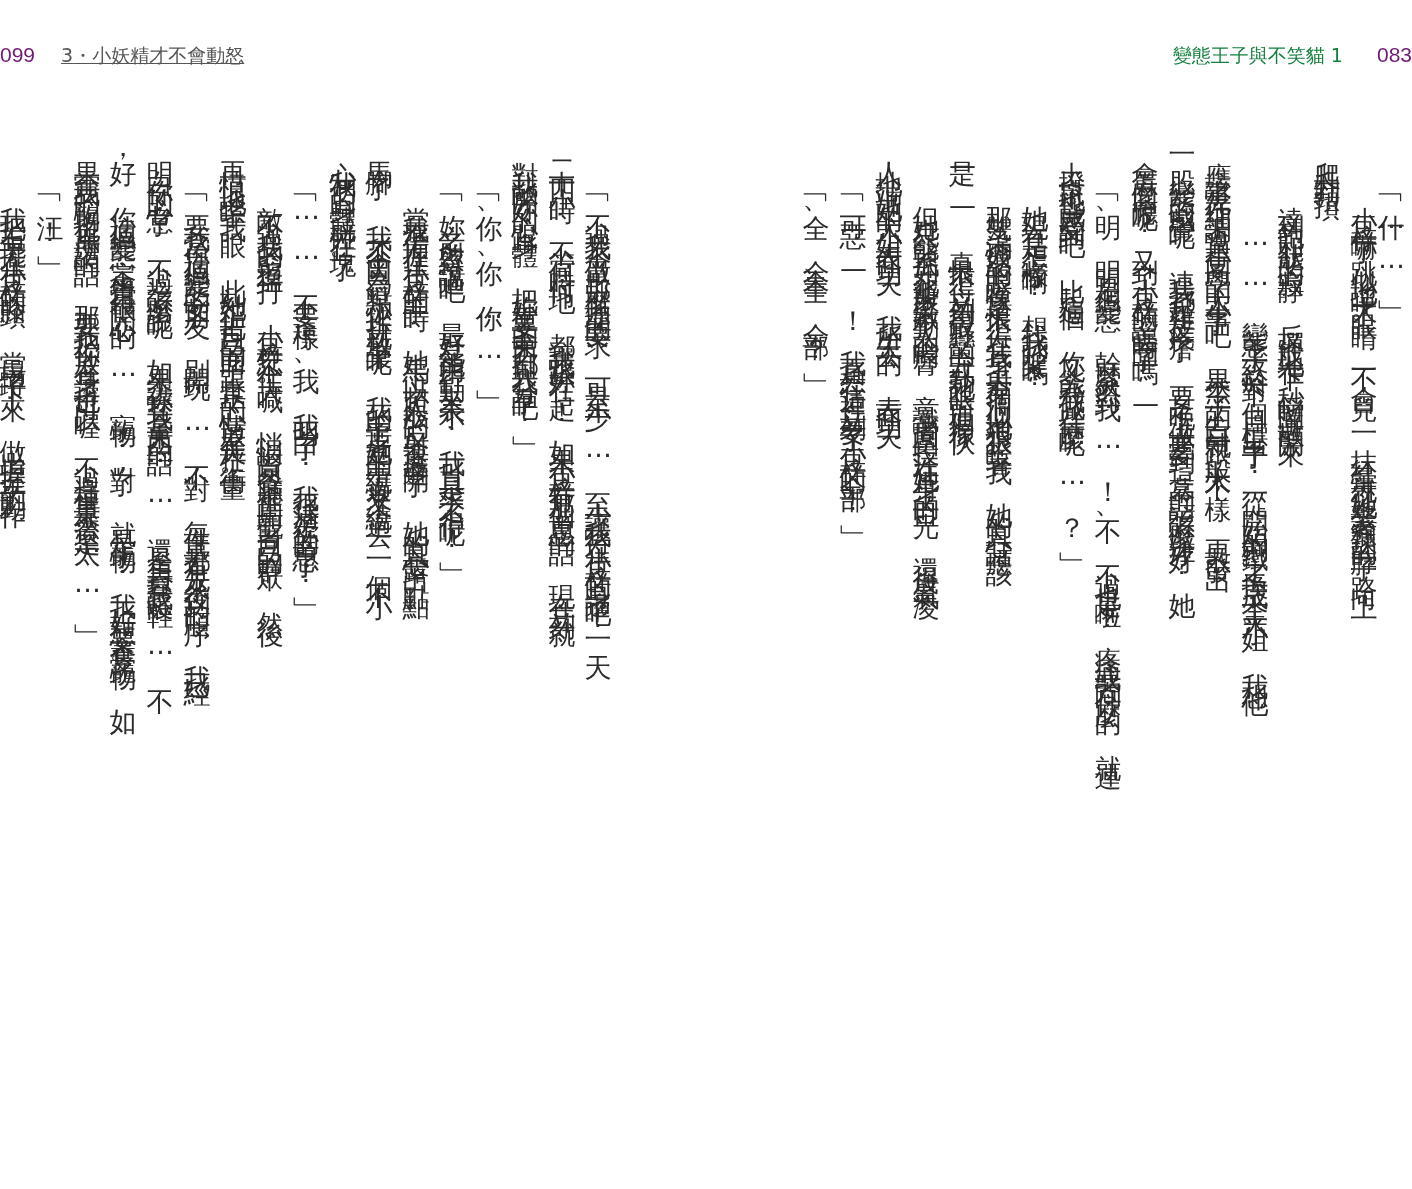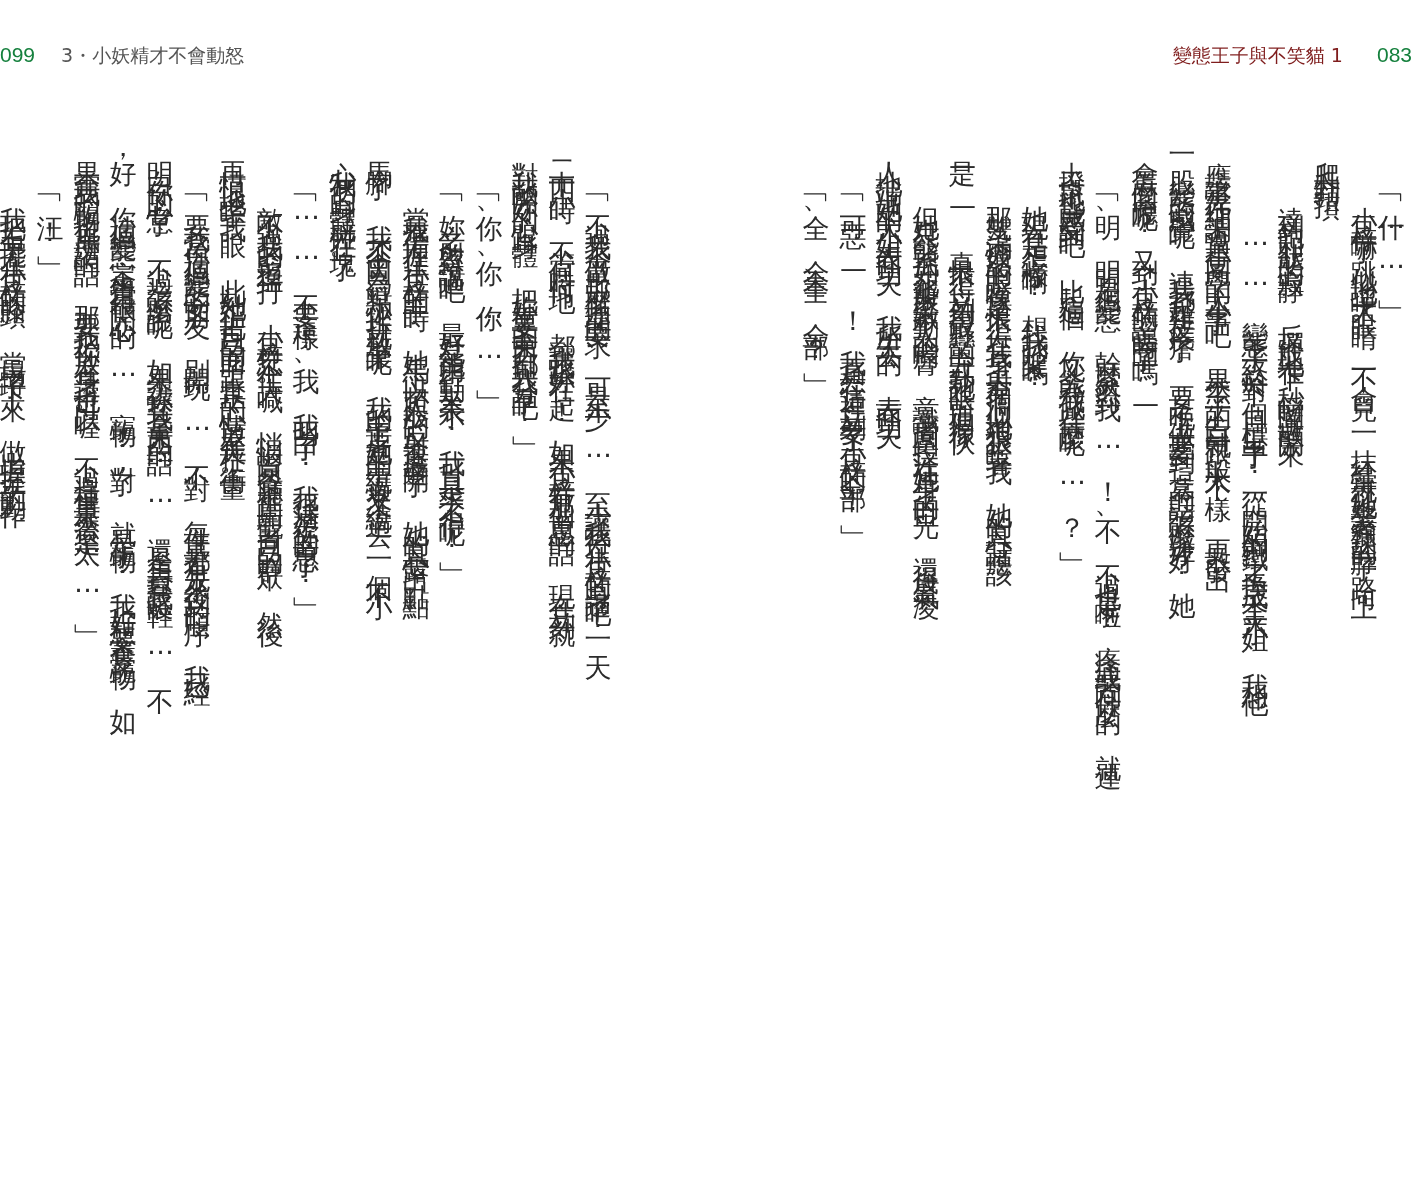--- a/index.html
+++ b/index.html
@@ -7,23 +7,23 @@
     width: 1412px; height: 1189px; position: relative; overflow: hidden;
     background: #ffffff; color: #2a2a2a;
     font-family: "DejaVu Sans", "Liberation Sans", sans-serif;
   }
   .header {
     position: absolute; top: 40px; height: 30px;
     font-size: 19px; color: #6a6a6a; white-space: nowrap; line-height: 30px;
   }
   .header-left { left: 0; }
   .header-right { right: 0; }
-  .page-num { font-family: "Liberation Sans", sans-serif; font-size: 21px; color: #15803d; font-weight: 300; }
-  .chapter-title { margin-left: 20px; color: #555; }
-  .book-title { color: #7f1d1d; margin-right: 28px; }
+  .page-num { font-family: "Liberation Sans", sans-serif; font-size: 21px; color: #701a75; font-weight: 300; }
+  .chapter-title { margin-left: 20px; color: #555; text-decoration: underline; }
+  .book-title { color: #15803d; margin-right: 28px; }
   .col {
     position: absolute;
     writing-mode: vertical-rl;
     text-orientation: upright;
     font-family: "DejaVu Sans", sans-serif;
     font-size: 27px;
     line-height: 36px;
     letter-spacing: 9px;
     white-space: nowrap;
     color: #2b2b2b;

